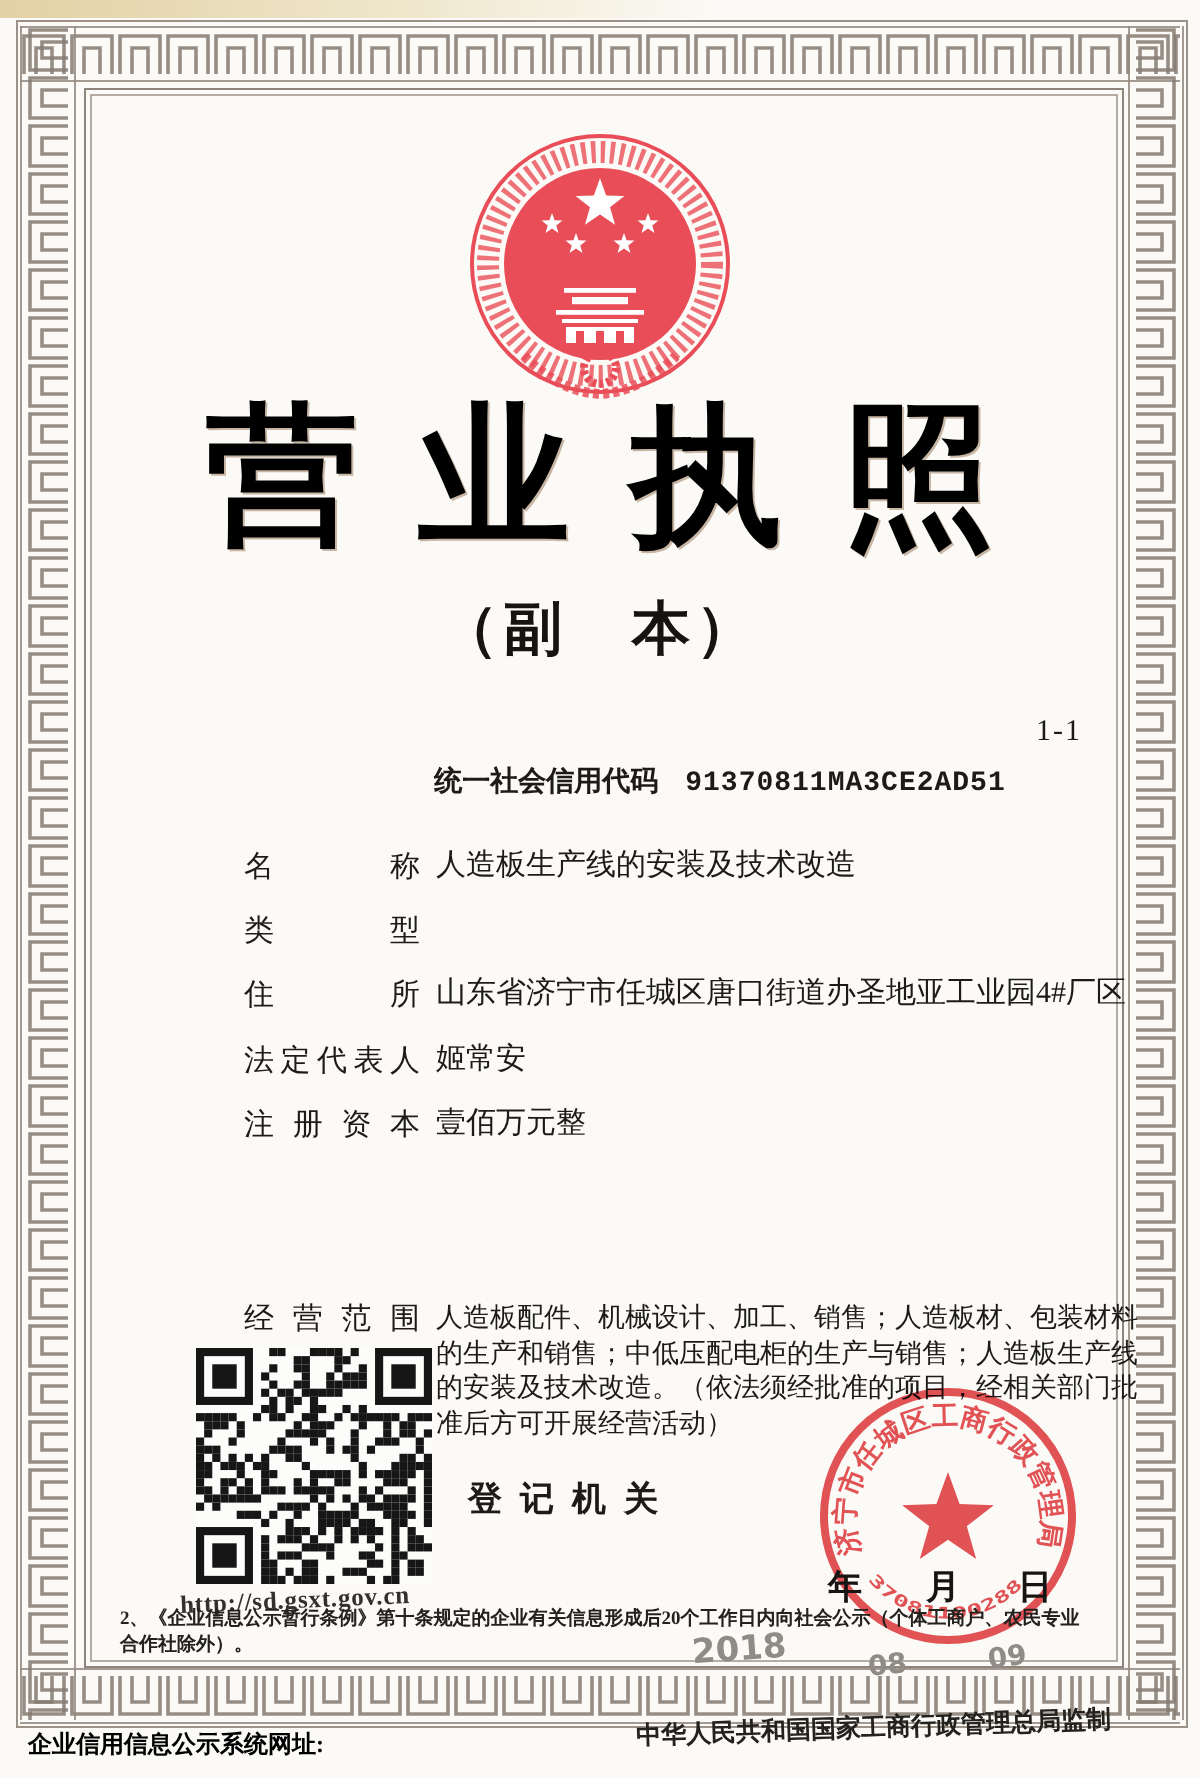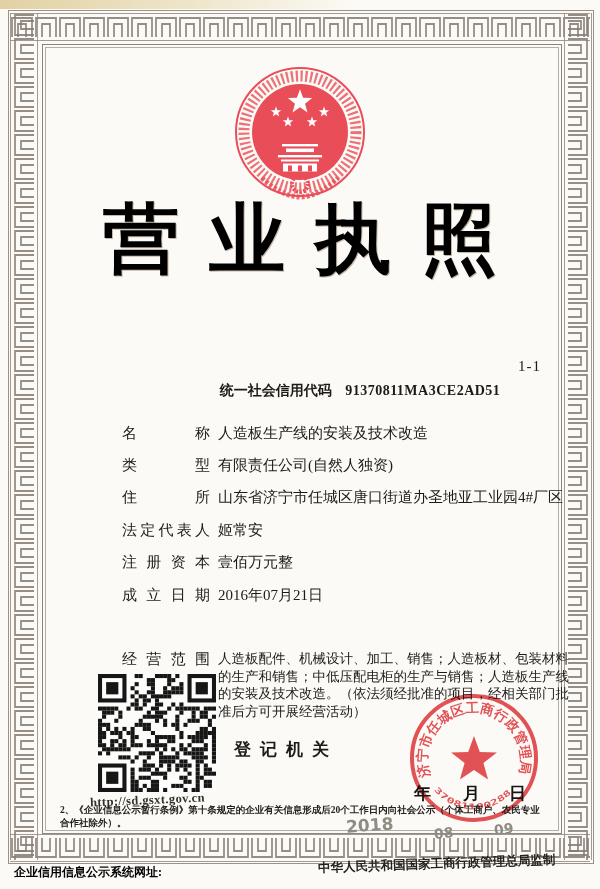--- a/index.html
+++ b/index.html
@@ -29,21 +29,21 @@
   .title{position:absolute;left:0;top:192px;width:600px;text-align:center;
     font-size:76px;font-weight:bold;color:#000000;
     letter-spacing:30px;text-indent:30px;line-height:1.25;
     text-shadow:1px 1px 0 rgba(105,55,15,.35);}
   .subtitle{position:absolute;left:0;top:295px;width:600px;text-align:center;
     font-size:29px;font-weight:bold;color:#151412;letter-spacing:3px;}
   .page-no{position:absolute;left:518px;top:358px;font-size:15px;letter-spacing:1px;}
   .credit-line{position:absolute;left:150px;top:382px;width:420px;text-align:center;
     font-size:14px;font-weight:bold;}
   .credit-line .code{font-weight:bold;letter-spacing:.5px;margin-left:10px;
-    font-family:Liberation Serif, serif;}
+    font-family:Liberation Mono, monospace;}
   
   .row{position:absolute;left:122px;display:flex;align-items:flex-start;}
   .row .lbl{width:88px;flex:0 0 88px;font-size:15px;
     text-align:justify;text-align-last:justify;text-justify:inter-character;}
   .row .val{width:352px;margin-left:8px;font-size:15px;line-height:19px;}
   .r1{top:424px}.r2{top:456px}.r3{top:488px}.r4{top:521px}
   .r5{top:553px}.r6{top:586px}.r7{top:618px}.r8{top:650px}
   .r8 .val{font-size:13.5px;line-height:17.5px;width:352px;}
   
   .qr{position:absolute;left:98px;top:672px;width:118px;height:122px;}
@@ -141,51 +141,47 @@
         <rect x="66" y="105.5" width="4" height="6"></rect>
         <rect x="76" y="105.5" width="4" height="6"></rect>
       </g>
 
       <circle cx="68" cy="124" r="8" fill="none" stroke="#e8404b" stroke-width="4" stroke-dasharray="2 1.6"></circle>
       <path d="M30 118 Q48 136 68 137 Q88 136 106 118" fill="none" stroke="#e8404b" stroke-width="5" stroke-dasharray="3 2" opacity="0.85"></path>
     </g>
   </svg>
 
   <div class="title">营业执照</div>
+  <div class="subtitle">（副　本）</div>
 
   <div class="page-no">1-1</div>
 
   <div class="credit-line">
     <span>统一社会信用代码</span>
     <span class="code">91370811MA3CE2AD51</span>
   </div>
 
   <div class="row r1">
     <span class="lbl">名称</span>
     <span class="val">人造板生产线的安装及技术改造</span>
   </div>
   <div class="row r2">
     <span class="lbl">类型</span>
-    <span class="val">有限责任公司(自然人独资)</span>
   </div>
   <div class="row r3">
     <span class="lbl">住所</span>
     <span class="val">山东省济宁市任城区唐口街道办圣地亚工业园4#厂区</span>
   </div>
   <div class="row r5">
     <span class="lbl">注册资本</span>
     <span class="val">壹佰万元整</span>
   </div>
   <div class="row r4">
     <span class="lbl">法定代表人</span>
     <span class="val">姬常安</span>
-  </div>
-  <div class="row r6">
-    <span class="lbl">成立日期</span>
-    <span class="val">2016年07月21日</span>
   </div>
   <div class="row r8">
     <span class="lbl">经营范围</span>
     <span class="val">人造板配件、机械设计、加工、销售；人造板材、包装材料的生产和销售；中低压配电柜的生产与销售；人造板生产线的安装及技术改造。（依法须经批准的项目，经相关部门批准后方可开展经营活动）</span>
   </div>
 
   <svg class="qr" id="qr-svg" viewBox="0 0 29 29">
       <rect x="0" y="0" width="29" height="29" fill="#fcfcfa"></rect>
       <rect x="9" y="0" width="1" height="1" fill="#161616"></rect>
       <rect x="10" y="0" width="1" height="1" fill="#161616"></rect>

